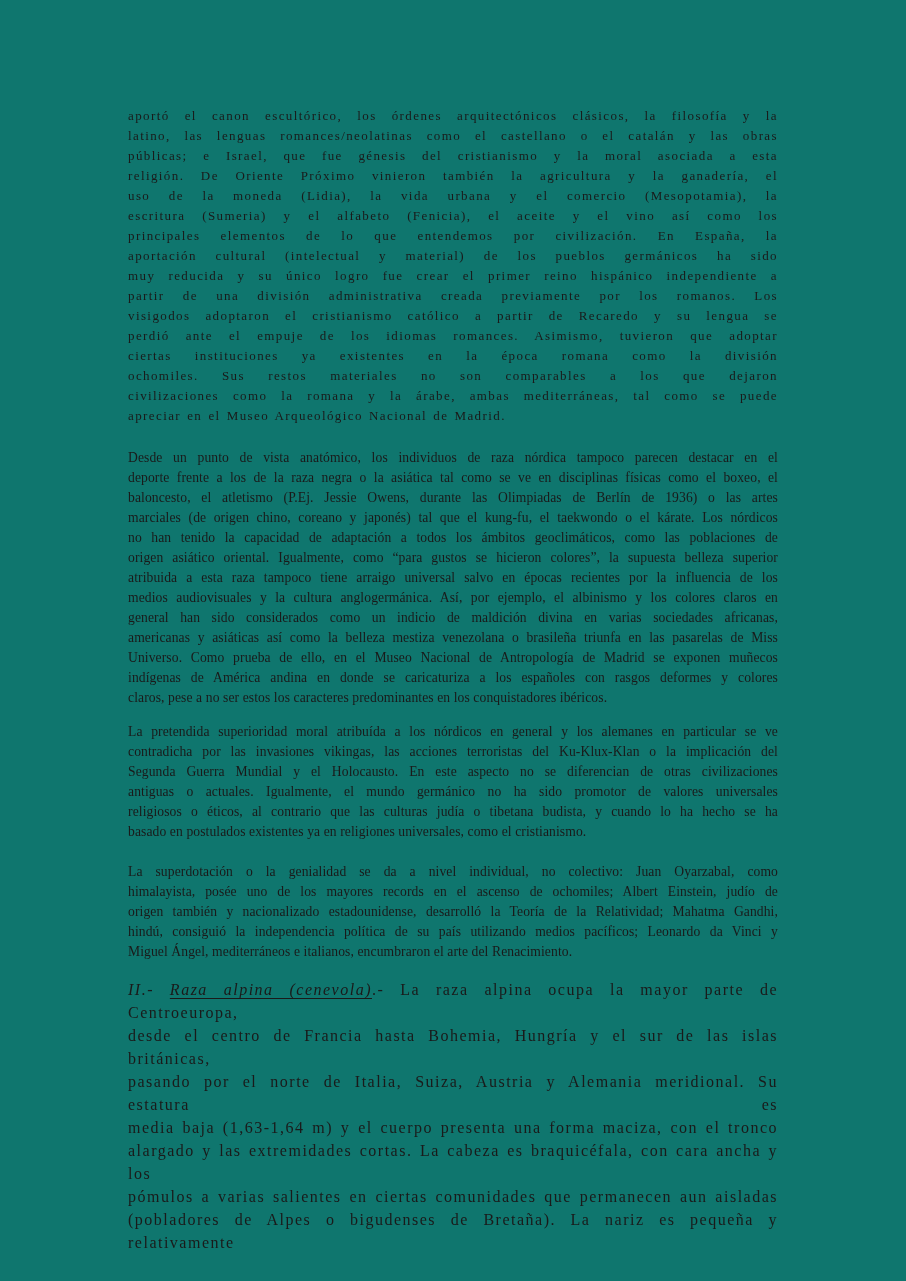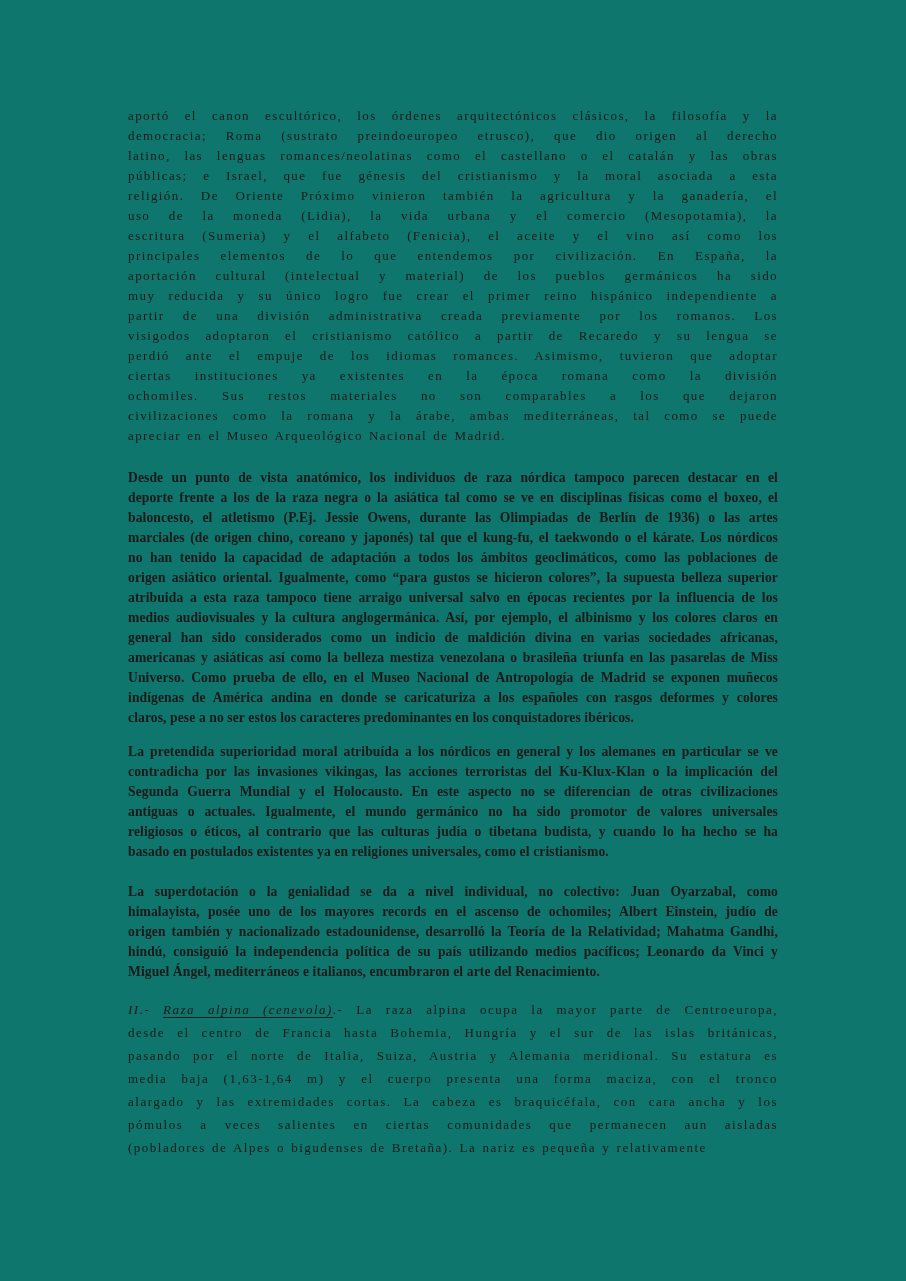--- a/index.html
+++ b/index.html
@@ -30,30 +30,29 @@
   .para:nth-child(4) { margin-bottom: 16px; margin-top: 20px; }
 
   .para.spaced {
     font-size: 13px;
     letter-spacing: 1.4px;
     word-spacing: 1.5px;
   }
   .para.spaced .line { line-height: 20px; }
 
   .para.spaced-lg {
-    font-size: 13px;
+    font-size: 16px;
     letter-spacing: 1.5px;
     word-spacing: 1.5px;
   }
   .para.spaced-lg .line { line-height: 23px; }
 
   .para.normal {
     font-size: 13.6px;
     letter-spacing: 0.1px;
-    font-weight: bold;
   }
   .para.normal .line { line-height: 20px; }
 
   .line {
     text-align: justify;
     text-align-last: justify;
     text-justify: inter-word;
     white-space: normal;
   }
   .line.last { text-align-last: left; }
@@ -61,21 +60,20 @@
   .it { font-style: italic; }
   .ul { text-decoration: underline; text-underline-offset: 3px; }
 </style>
 </head>
 <body>
 
 <div class="sheet">
   <div class="content">
       <div class="para spaced">
         <div class="line">aportó el canon escultórico, los órdenes arquitectónicos clásicos, la filosofía y la</div>
-        <div class="line">democracia; Roma (sustrato preindoeuropeo etrusco), que dio origen al derecho</div>
         <div class="line">latino, las lenguas romances/neolatinas como el castellano o el catalán y las obras</div>
         <div class="line">públicas; e Israel, que fue génesis del cristianismo y la moral asociada a esta</div>
         <div class="line">religión. De Oriente Próximo vinieron también la agricultura y la ganadería, el</div>
         <div class="line">uso de la moneda (Lidia), la vida urbana y el comercio (Mesopotamia), la</div>
         <div class="line">escritura (Sumeria) y el alfabeto (Fenicia), el aceite y el vino así como los</div>
         <div class="line">principales elementos de lo que entendemos por civilización.  En España, la</div>
         <div class="line">aportación cultural (intelectual y material) de los pueblos germánicos ha sido</div>
         <div class="line">muy reducida y su único logro fue crear el primer reino hispánico independiente a</div>
         <div class="line">partir de una división administrativa creada previamente por los romanos. Los</div>
         <div class="line">visigodos adoptaron el cristianismo católico a partir de Recaredo y su lengua se</div>
@@ -114,17 +112,17 @@
         <div class="line">origen también y nacionalizado estadounidense, desarrolló la Teoría de la Relatividad; Mahatma Gandhi,</div>
         <div class="line">hindú, consiguió la independencia política de su país utilizando medios pacíficos; Leonardo da Vinci y</div>
         <div class="line last">Miguel Ángel, mediterráneos e italianos, encumbraron el arte del Renacimiento.</div>
       </div>
       <div class="para spaced-lg">
         <div class="line"><span class="it">II.- </span><span class="it ul">Raza alpina (cenevola)</span><span>.- </span><span>La raza alpina ocupa la mayor parte de Centroeuropa,</span></div>
         <div class="line">desde el centro de Francia hasta Bohemia, Hungría y el sur de las islas británicas,</div>
         <div class="line">pasando por el norte de Italia, Suiza, Austria y Alemania meridional. Su estatura es</div>
         <div class="line">media baja (1,63-1,64 m) y el cuerpo presenta una forma maciza, con el tronco</div>
         <div class="line">alargado y las extremidades cortas. La cabeza es braquicéfala, con cara ancha y los</div>
-        <div class="line">pómulos a veces salientes en ciertas comunidades que permanecen aun aisladas</div>
+        <div class="line">pómulos a varias salientes en ciertas comunidades que permanecen aun aisladas</div>
         <div class="line last">(pobladores de Alpes o bigudenses de Bretaña). La nariz es pequeña y relativamente</div>
       </div>
     </div>
 </div>
 
 </body></html>

